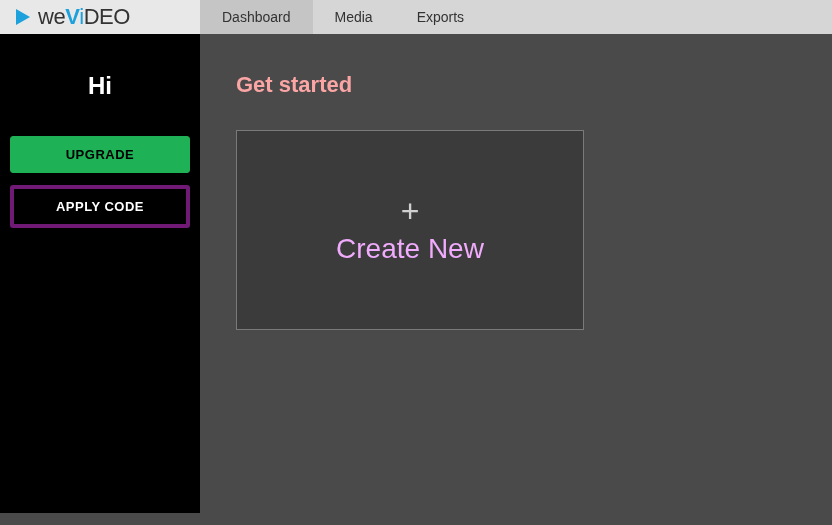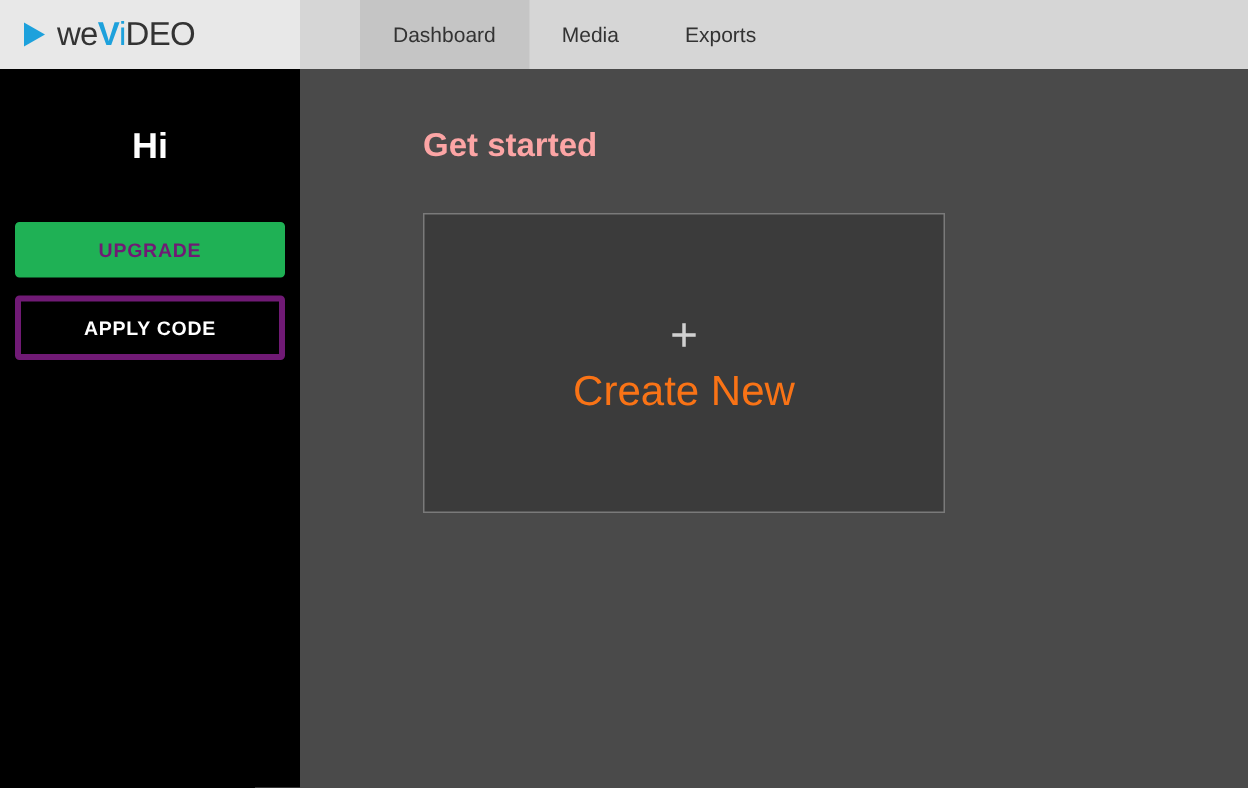--- a/index.html
+++ b/index.html
@@ -4,21 +4,21 @@
   <style>
     * { margin: 0; padding: 0; box-sizing: border-box; }
     body {
       font-family: -apple-system, BlinkMacSystemFont, "Segoe UI", Arial, sans-serif;
       width: 832px;
       height: 525px;
       overflow: hidden;
       background: #4a4a4a;
     }
     .topbar {
-      height: 46px;
+      height: 34px;
       background: #d6d6d6;
       display: flex;
       align-items: stretch;
     }
     .logo-area {
       width: 200px;
       background: #e8e8e8;
       display: flex;
       align-items: center;
       padding-left: 16px;
@@ -45,37 +45,35 @@
     .logo-text .accent {
       color: #1da1dc;
       font-weight: 700;
     }
     .logo-text .thin {
       font-weight: 300;
     }
     .nav-tabs {
       display: flex;
       align-items: stretch;
-      padding-left: 40px;
     }
     .nav-tab {
       display: flex;
       align-items: center;
       padding: 0 22px;
       font-size: 14px;
       color: #333;
       cursor: pointer;
     }
     .nav-tab.active {
       background: #c5c5c5;
     }
     .layout {
       display: flex;
       height: calc(525px - 46px);
-      gap: 46px;
     }
     .sidebar {
       width: 200px;
       background: #000;
       padding: 10px 10px 0 10px;
       display: flex;
       flex-direction: column;
     }
     .greeting {
       color: #fff;
@@ -93,21 +91,21 @@
       text-align: center;
       font-size: 13px;
       font-weight: 700;
       letter-spacing: 0.5px;
       border-radius: 3px;
       cursor: pointer;
       border: 1px solid transparent;
     }
     .side-btn.upgrade {
       background: #1fb155;
-      color: #701a75;
+      color: #000000;
       border-color: #1fb155;
     }
     .side-btn.outline {
       background: transparent;
       color: #fff;
       border: 4px solid #701a75;
     }
     .main {
       flex: 1;
       background: #4a4a4a;
@@ -131,21 +129,21 @@
       cursor: pointer;
     }
     .plus-icon {
       color: #d0d0d0;
       font-size: 32px;
       font-weight: 200;
       line-height: 1;
       margin-bottom: 6px;
     }
     .create-label {
-      color: #f97316;
+      color: #f0abfc;
       font-size: 28px;
       font-weight: 300;
     }
   </style>
 </head>
 <body>
 
 <div class="topbar">
   <div class="logo-area">
     <div class="logo">

